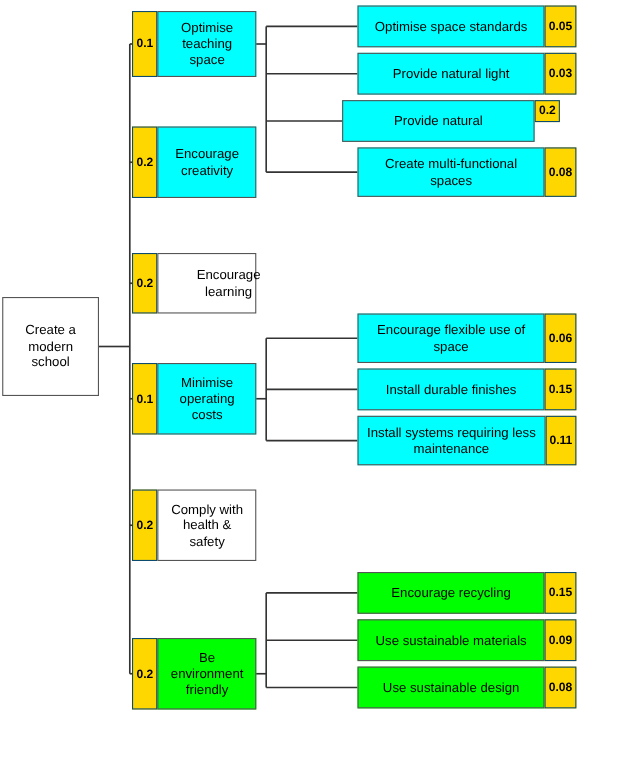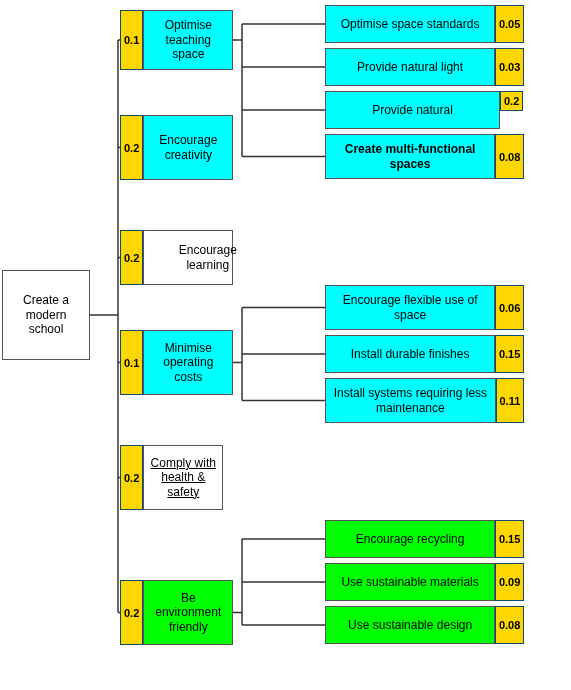--- a/index.html
+++ b/index.html
@@ -100,40 +100,40 @@
       <div class="node" style="left: 120px; top: 230px; width: 114px; height: 55px;">
         <div class="badge">0.2</div>
         <div class="box box-white" style="width: 90px; height: 55px; padding-left: 44px;">Encourage learning</div>
       </div>
       <div class="node" style="left: 120px; top: 330px; width: 114px; height: 65px;">
         <div class="badge">0.1</div>
         <div class="box box-cyan" style="width: 90px; height: 65px;">Minimise operating costs</div>
       </div>
       <div class="node" style="left: 120px; top: 445px; width: 114px; height: 65px;">
         <div class="badge">0.2</div>
-        <div class="box box-white" style="width: 80px; height: 65px; text-decoration: underline;">Comply with health &amp; safety</div>
+        <div class="box box-white" style="width: 90px; height: 65px;">Comply with health &amp; safety</div>
       </div>
       <div class="node" style="left: 120px; top: 580px; width: 114px; height: 65px;">
         <div class="badge">0.2</div>
         <div class="box box-green" style="width: 90px; height: 65px;">Be environment friendly</div>
       </div>
       <div class="node" style="left: 325px; top: 5px; width: 199px; height: 38px;">
         <div class="box box-cyan" style="width: 175px; height: 38px;">Optimise space standards</div>
         <div class="badge">0.05</div>
       </div>
       <div class="node" style="left: 325px; top: 48px; width: 199px; height: 38px;">
         <div class="box box-cyan" style="width: 175px; height: 38px;">Provide natural light</div>
         <div class="badge">0.03</div>
       </div>
-      <div class="node" style="left: 325px; top: 91px; width: 199px; height: 20px;">
+      <div class="node" style="left: 311px; top: 91px; width: 199px; height: 20px;">
         <div class="box box-cyan" style="width: 175px; height: 38px;">Provide natural</div>
         <div class="badge">0.2</div>
       </div>
       <div class="node" style="left: 325px; top: 134px; width: 199px; height: 45px;">
-        <div class="box box-cyan" style="width: 175px; height: 45px; font-weight: bold;">Create multi-functional spaces</div>
+        <div class="box box-cyan" style="width: 175px; height: 45px;">Create multi-functional spaces</div>
         <div class="badge">0.08</div>
       </div>
       <div class="node" style="left: 325px; top: 285px; width: 199px; height: 45px;">
         <div class="box box-cyan" style="width: 175px; height: 45px;">Encourage flexible use of space</div>
         <div class="badge">0.06</div>
       </div>
       <div class="node" style="left: 325px; top: 335px; width: 199px; height: 38px;">
         <div class="box box-cyan" style="width: 175px; height: 38px;">Install durable finishes</div>
         <div class="badge">0.15</div>
       </div>

